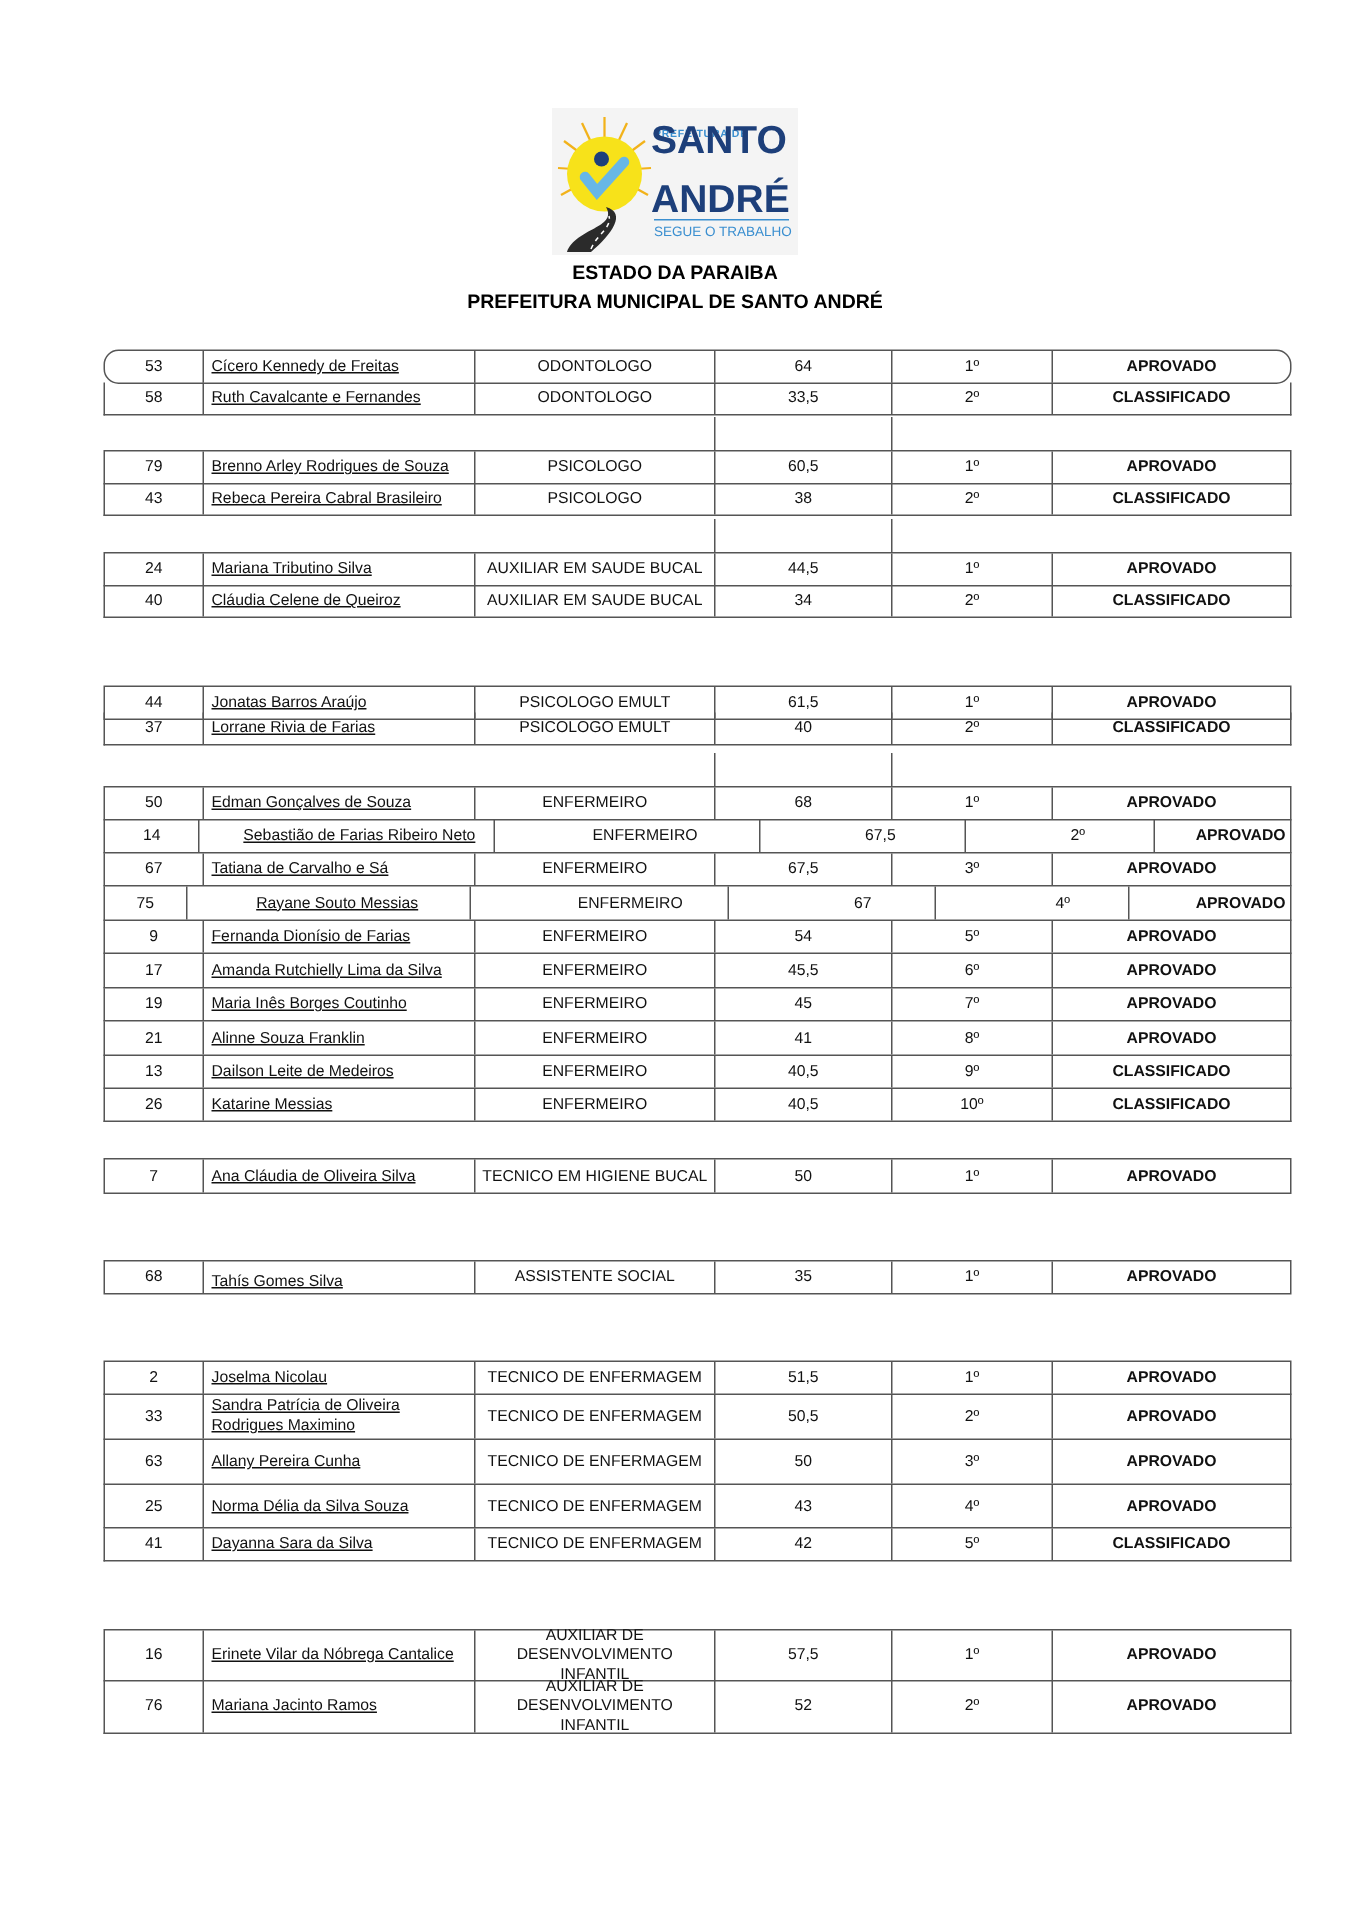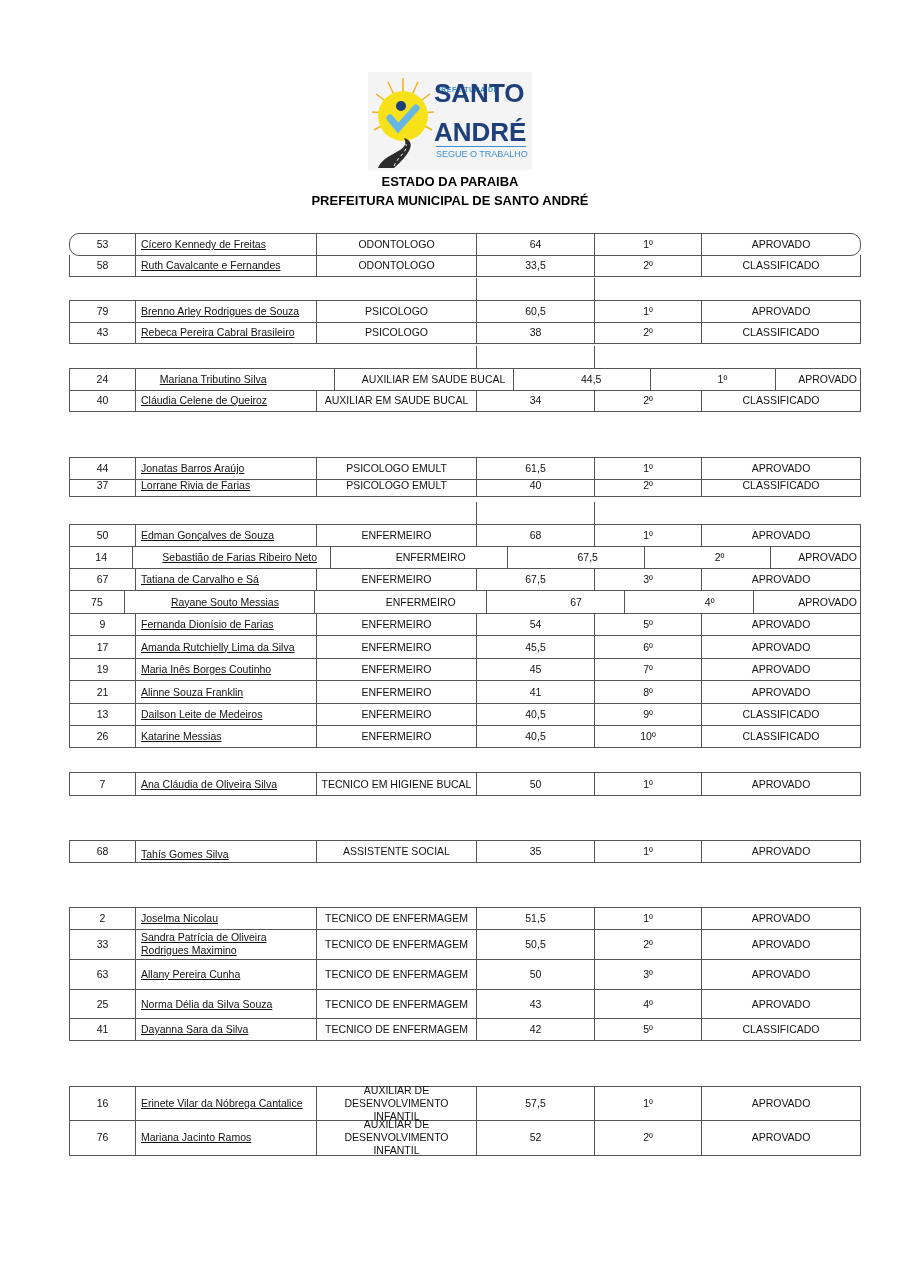--- a/index.html
+++ b/index.html
@@ -11,21 +11,21 @@
   .head1 { top: 174px; }
   .head2 { top: 193px; }
 
   .row { position: absolute; left: 69px; width: 792px; box-sizing: border-box;
          border-left: 1px solid #555; border-right: 1px solid #555;
          border-bottom: 1px solid #555; display: flex; font-size: 10.5px; }
   .row.first { border-top: 1px solid #555; }
   .cell { box-sizing: border-box; border-right: 1px solid #555; display: flex;
           align-items: center; justify-content: center; text-align: center;
           line-height: 13px; padding: 0 3px; }
-  .cell:last-child { border-right: none; }
+  .cell:last-child { border-right: none; font-weight: bold; }
   .c-id { width: 66px; }
   .c-name { width: 181px; justify-content: flex-start; text-align: left; padding-left: 5px; text-decoration: underline; }
   .c-role { width: 160px; }
   .c-score { width: 118px; }
   .c-pos { width: 107px; }
   .c-status { width: 160px; flex: 1; }
   .name-low { align-items: flex-end; padding-bottom: 1px; }
 
   .spacer { position: absolute; width: 1px; background: #555; }
 </style>
@@ -88,21 +88,21 @@
       <div class="cell c-status">APROVADO</div>
     </div>
     <div class="row" style="top: 322px; height: 22px;">
       <div class="cell c-id">43</div>
       <div class="cell c-name">Rebeca Pereira Cabral Brasileiro</div>
       <div class="cell c-role">PSICOLOGO</div>
       <div class="cell c-score">38</div>
       <div class="cell c-pos">2º</div>
       <div class="cell c-status">CLASSIFICADO</div>
     </div>
-    <div class="row first" style="top: 368px; height: 23px; gap: 19px;">
+    <div class="row first" style="top: 368px; height: 23px;">
       <div class="cell c-id">24</div>
       <div class="cell c-name">Mariana Tributino Silva</div>
       <div class="cell c-role">AUXILIAR EM SAUDE BUCAL</div>
       <div class="cell c-score">44,5</div>
       <div class="cell c-pos">1º</div>
       <div class="cell c-status">APROVADO</div>
     </div>
     <div class="row" style="top: 390px; height: 22px;">
       <div class="cell c-id">40</div>
       <div class="cell c-name">Cláudia Celene de Queiroz</div>

